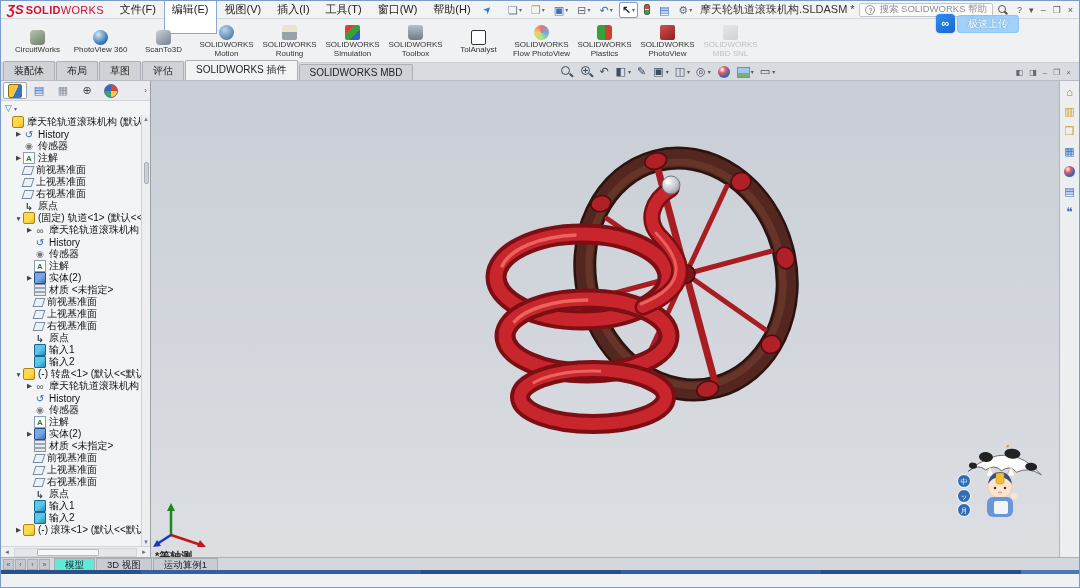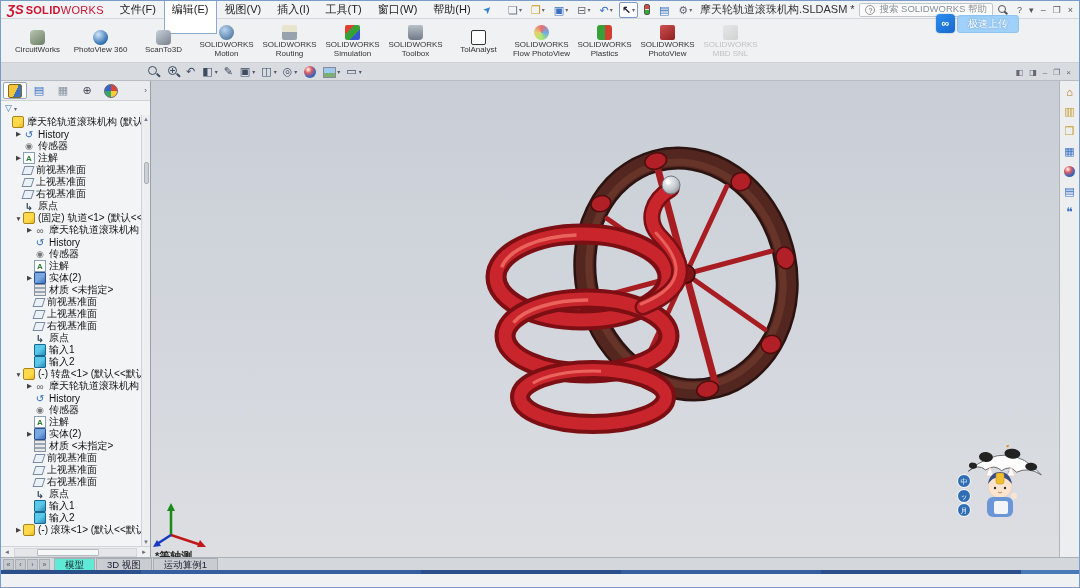--- a/index.html
+++ b/index.html
@@ -297,20 +297,29 @@
         <span class="al">SOLIDWORKS PhotoView</span>
       </div>
 
       <div class="addin disabled">
         <span class="ai ai-mbd"></span>
         <span class="al">SOLIDWORKS MBD SNL</span>
       </div>
     </div>
 
   <div class="tabrow">
+    <div class="tabs">
+
+    <span class="tab">装配体</span>
+        <span class="tab">布局</span>
+        <span class="tab">草图</span>
+        <span class="tab">评估</span>
+        <span class="tab active">SOLIDWORKS 插件</span>
+        <span class="tab">SOLIDWORKS MBD</span>
+      </div>
     <div class="headsup">
 
         <span class="hbtn">
           <span class="hg"></span>
           <span class="hic hic-mag"></span>
 
         </span>
 
         <span class="hbtn">
           <span class="hg"></span>

